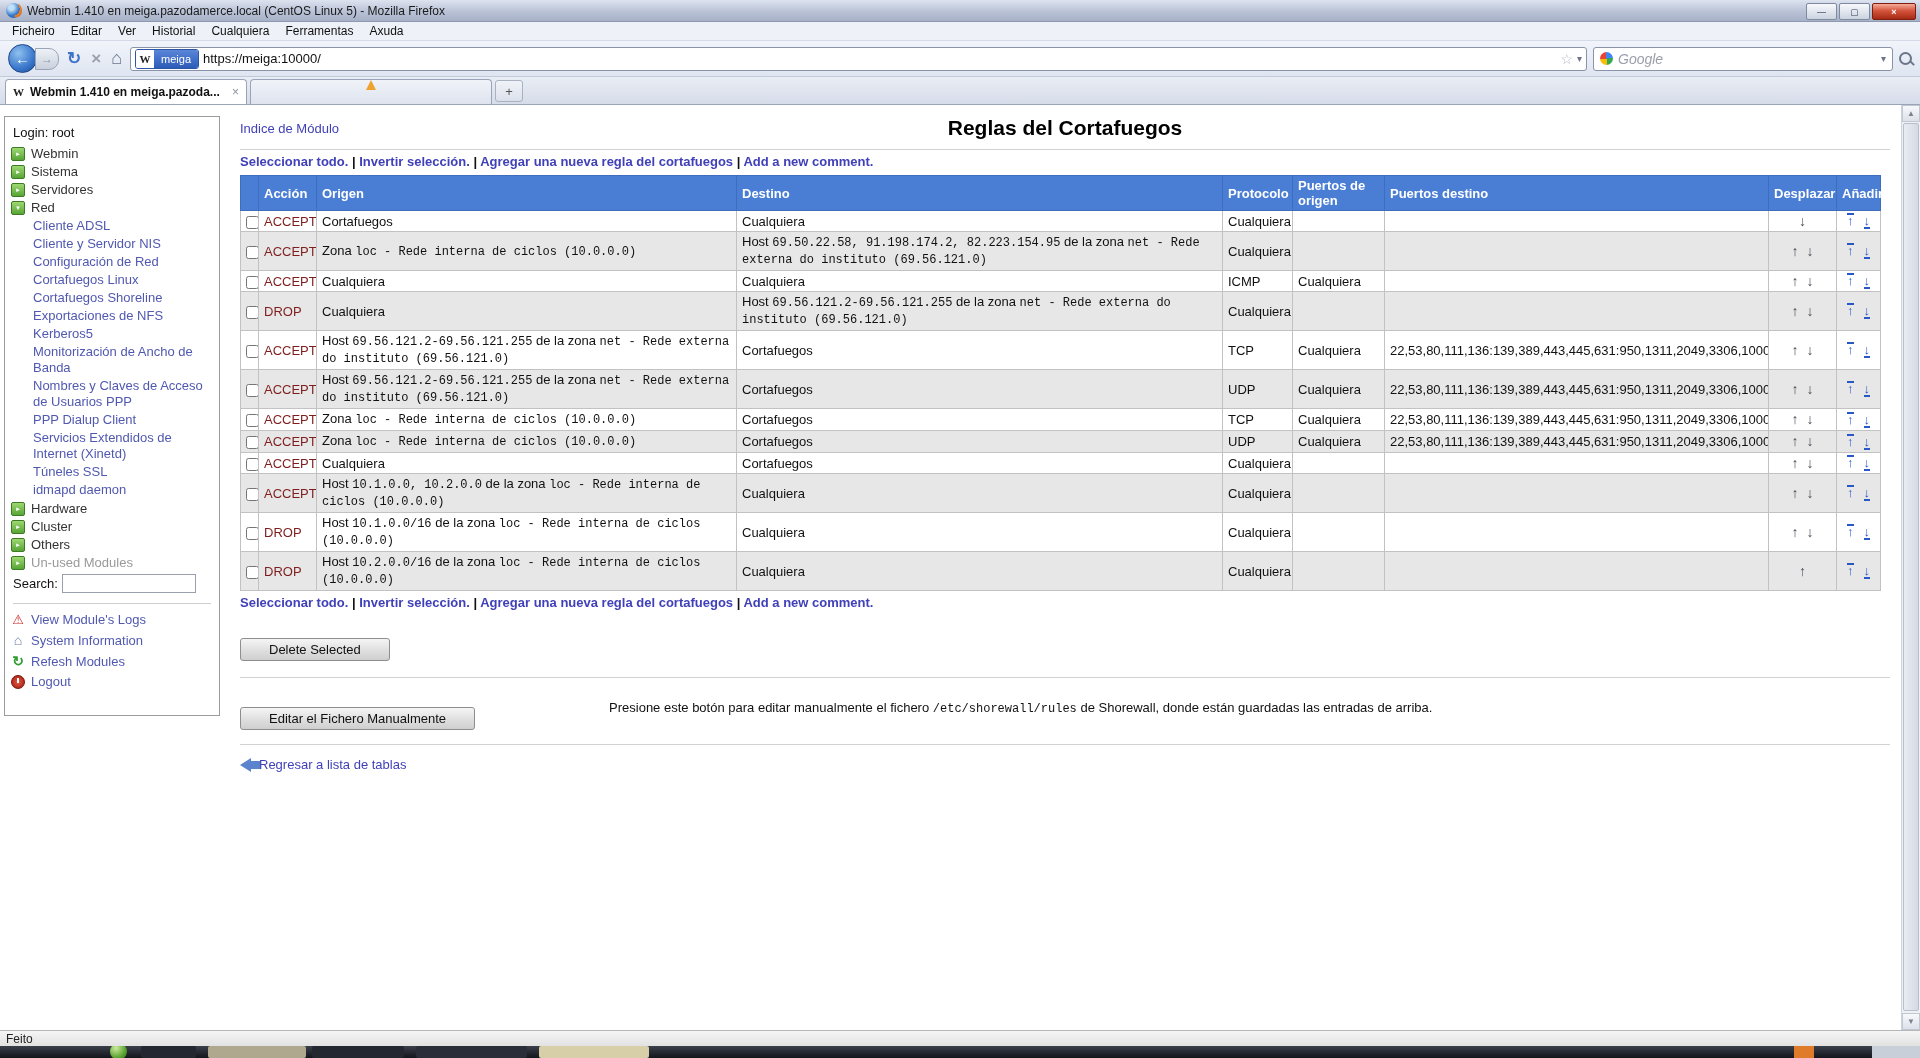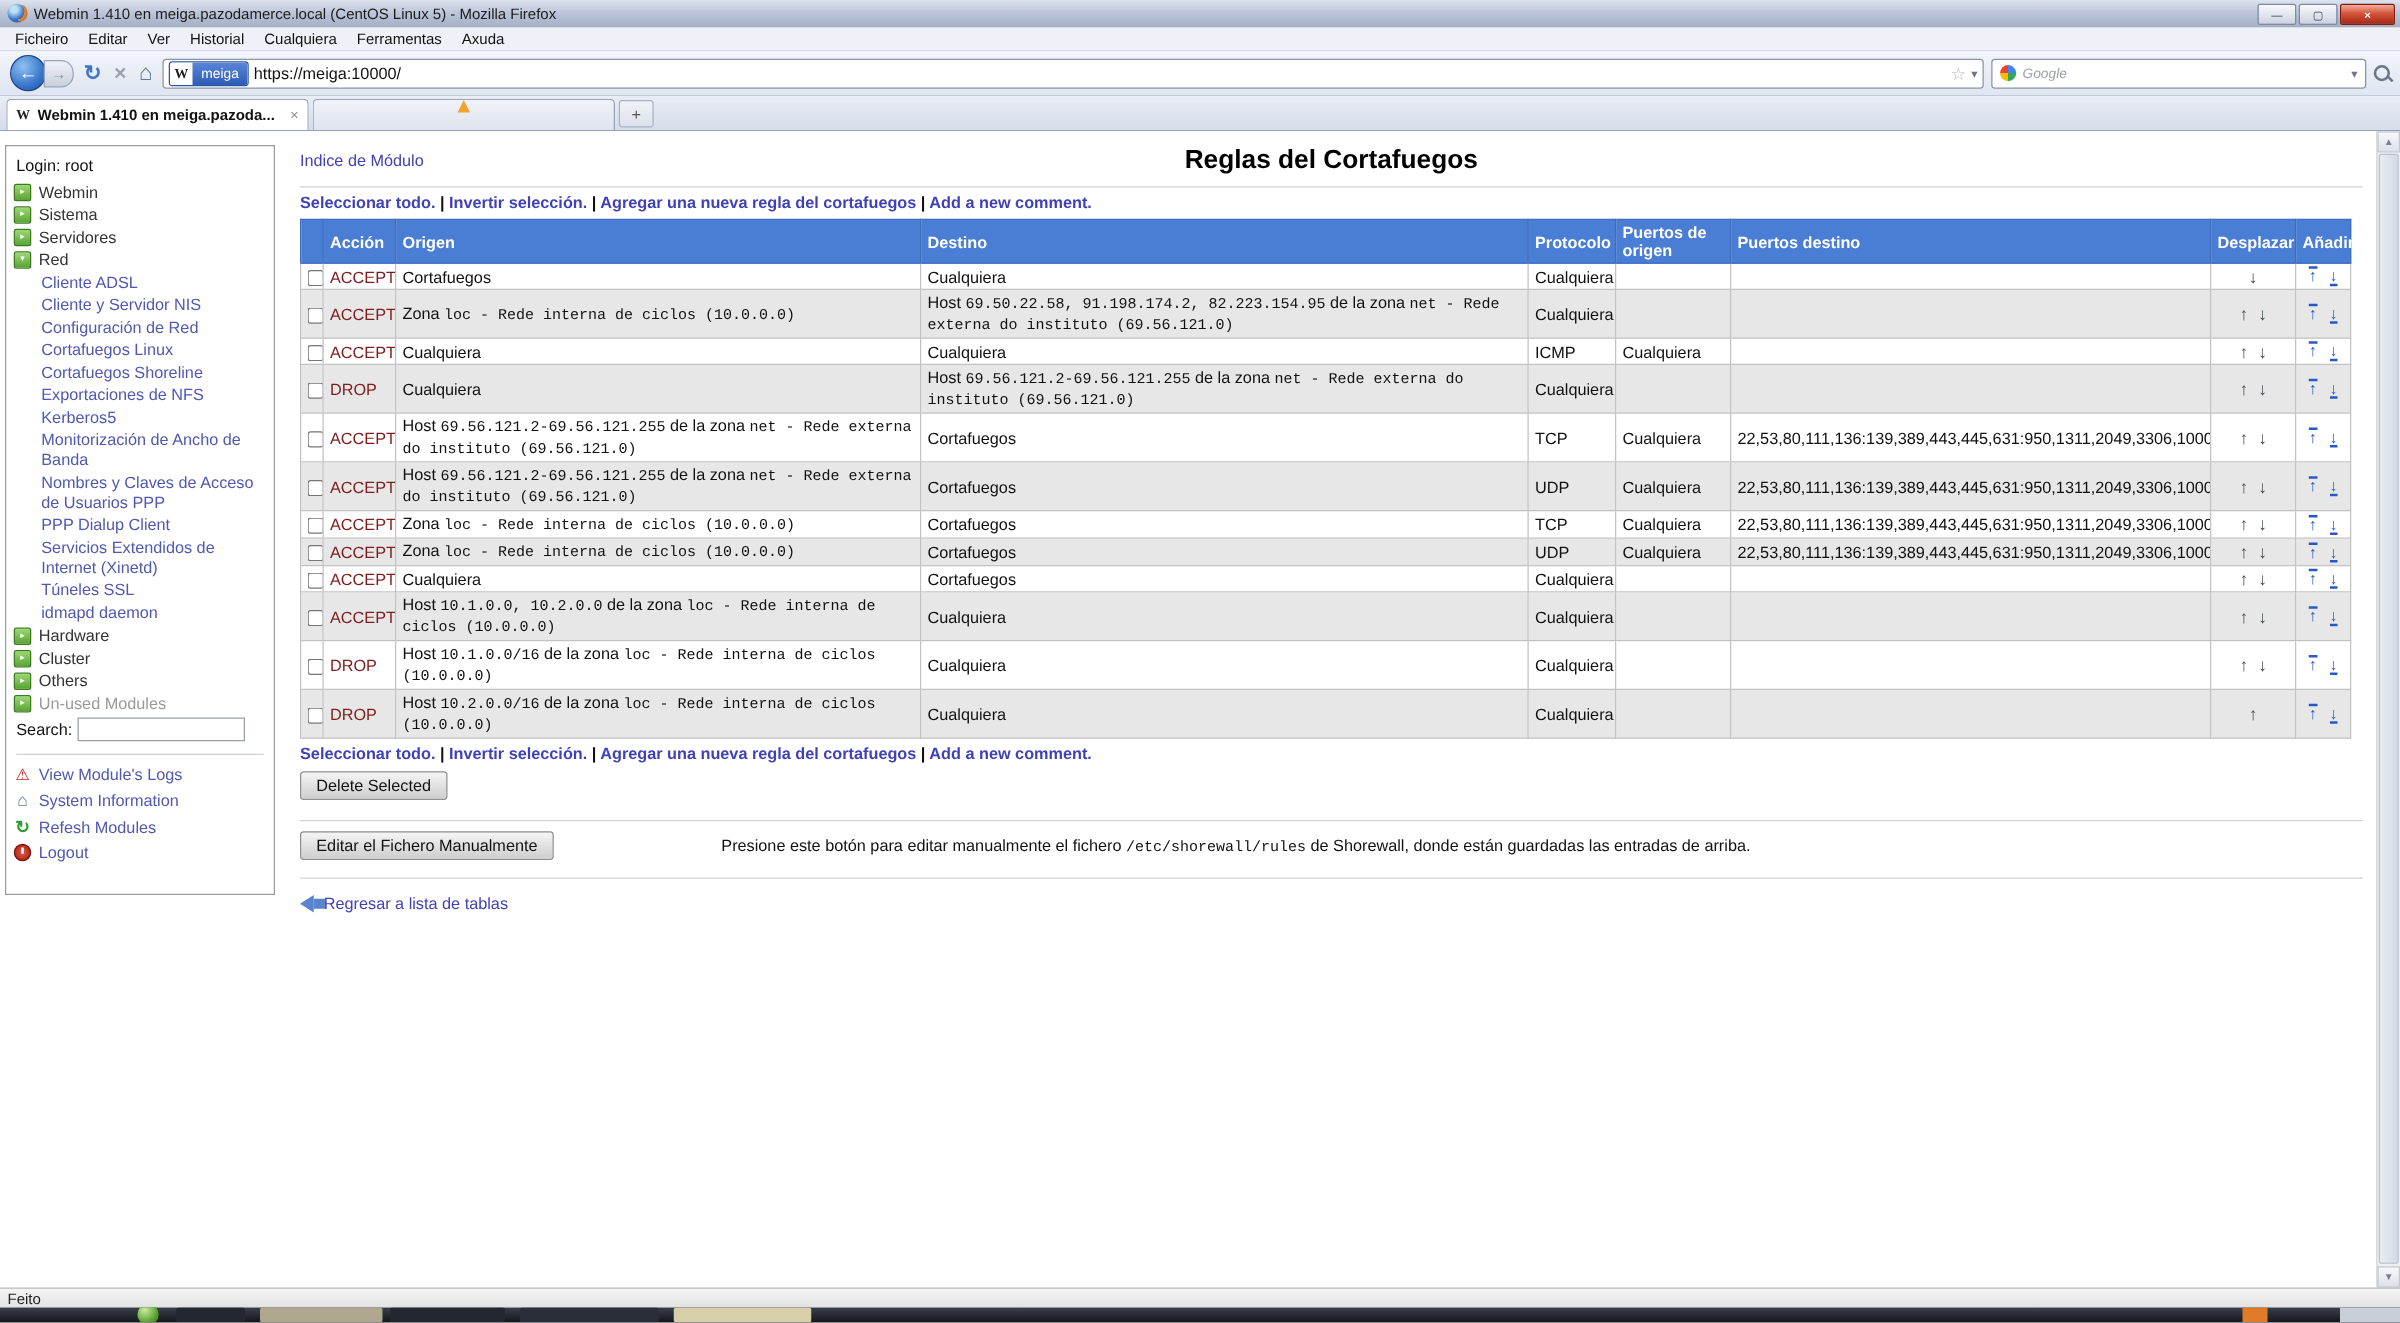--- a/index.html
+++ b/index.html
@@ -47,21 +47,21 @@
     font-weight:bold;font-size:11px;color:#222;font-family:"Liberation Serif",serif;}
   .site-chip .dom{background:linear-gradient(#5a86d8,#2d5cb8);color:#fff;font-size:11px;
     display:flex;align-items:center;padding:0 7px;}
   .url-text{flex:1;font-size:13px;color:#111;}
   .star{font-size:14px;color:#b4bac6;cursor:pointer;}
   .caret{font-size:10px;color:#6d7避587;color:#6d7587;cursor:pointer;}
   .searchbox{width:300px;height:24px;background:#fff;border:1px solid #8a94a8;border-radius:3px;
     display:flex;align-items:center;padding:0 6px;box-sizing:border-box;gap:5px;flex:0 0 auto;cursor:text;}
   .g-icon{width:13px;height:13px;border-radius:50%;flex:0 0 auto;
     background:conic-gradient(#4285f4 0 25%,#34a853 25% 50%,#fbbc05 50% 75%,#ea4335 75% 100%);}
-  .g-text{flex:1;font-size:11px;color:#9aa0ab;font-style:italic;}
+  .g-text{flex:1;font-size:14px;color:#9aa0ab;font-style:italic;}
   .lens{width:9px;height:9px;border:2px solid #6b7488;border-radius:50%;position:relative;flex:0 0 auto;cursor:pointer;}
   .lens::after{content:"";position:absolute;left:8px;top:8px;width:6px;height:2px;background:#6b7488;transform:rotate(45deg);}
   
   .tabbar{position:absolute;left:0;top:77px;width:100%;height:28px;
     background:linear-gradient(#e9edf5,#d6dce9);border-bottom:1px solid #9aa4b8;
     display:flex;align-items:flex-end;padding-left:5px;box-sizing:border-box;gap:3px;}
   .tab{width:242px;height:25px;border:1px solid #9aa4b8;border-bottom:none;border-radius:4px 4px 0 0;
     display:flex;align-items:center;padding:0 7px;box-sizing:border-box;gap:6px;font-size:12px;cursor:pointer;}
   .tab.active{background:#fff;font-weight:bold;}
   .tab.inactive{background:linear-gradient(#f0f3f8,#dee3ee);flex-direction:column;}
@@ -122,22 +122,22 @@
   a.rule-action{color:#7f1d1d;cursor:pointer;text-decoration:none;}
   .mono{font-family:"Liberation Mono",monospace;font-size:12px;}
   td.ports{white-space:nowrap;}
   td.movec,td.addc{text-align:center;white-space:nowrap;}
   .mv{color:#4a4f58;font-size:14px;font-weight:bold;cursor:pointer;padding:0 4px;}
   .addtop,.addbot{display:inline-block;color:#2a57c8;font-weight:bold;font-size:13px;line-height:12px;
     cursor:pointer;margin:0 5px;}
   .addtop{border-top:2px solid #2a57c8;}
   .addbot{border-bottom:2px solid #2a57c8;}
   
-  .btn{display:inline-block;font-size:13px;padding:3px 12px;border:1px solid #8e8e8e;border-radius:3px;
-    background:linear-gradient(#f5f5f5,#dddddd 60%,#cfcfcf);cursor:pointer;color:#111;}
+  .btn{display:inline-block;font-size:13px;padding:3px 28px;border:1px solid #8e8e8e;border-radius:3px;
+    background:linear-gradient(#f5f5f5,#dddddd 60%,#cfcfcf);cursor:pointer;color:#111;margin-top:21px;}
   .delete-row{margin-top:7px;}
   .edit-row{margin-top:8px;display:flex;align-items:center;}
   .edit-note{margin-left:134px;font-size:13px;}
   .back-row{margin-top:12px;display:flex;align-items:center;gap:8px;}
   .back-arrow{width:0;height:0;border-top:7px solid transparent;border-bottom:7px solid transparent;
     border-right:11px solid #5b84cf;position:relative;}
   .back-arrow::after{content:"";position:absolute;left:11px;top:-4px;width:9px;height:8px;background:#5b84cf;}
   .back-link{font-size:13px;color:#4040b8;cursor:pointer;}
   
   .scrollbar{position:absolute;right:0;top:105px;width:19px;height:925px;background:#eef0f4;

